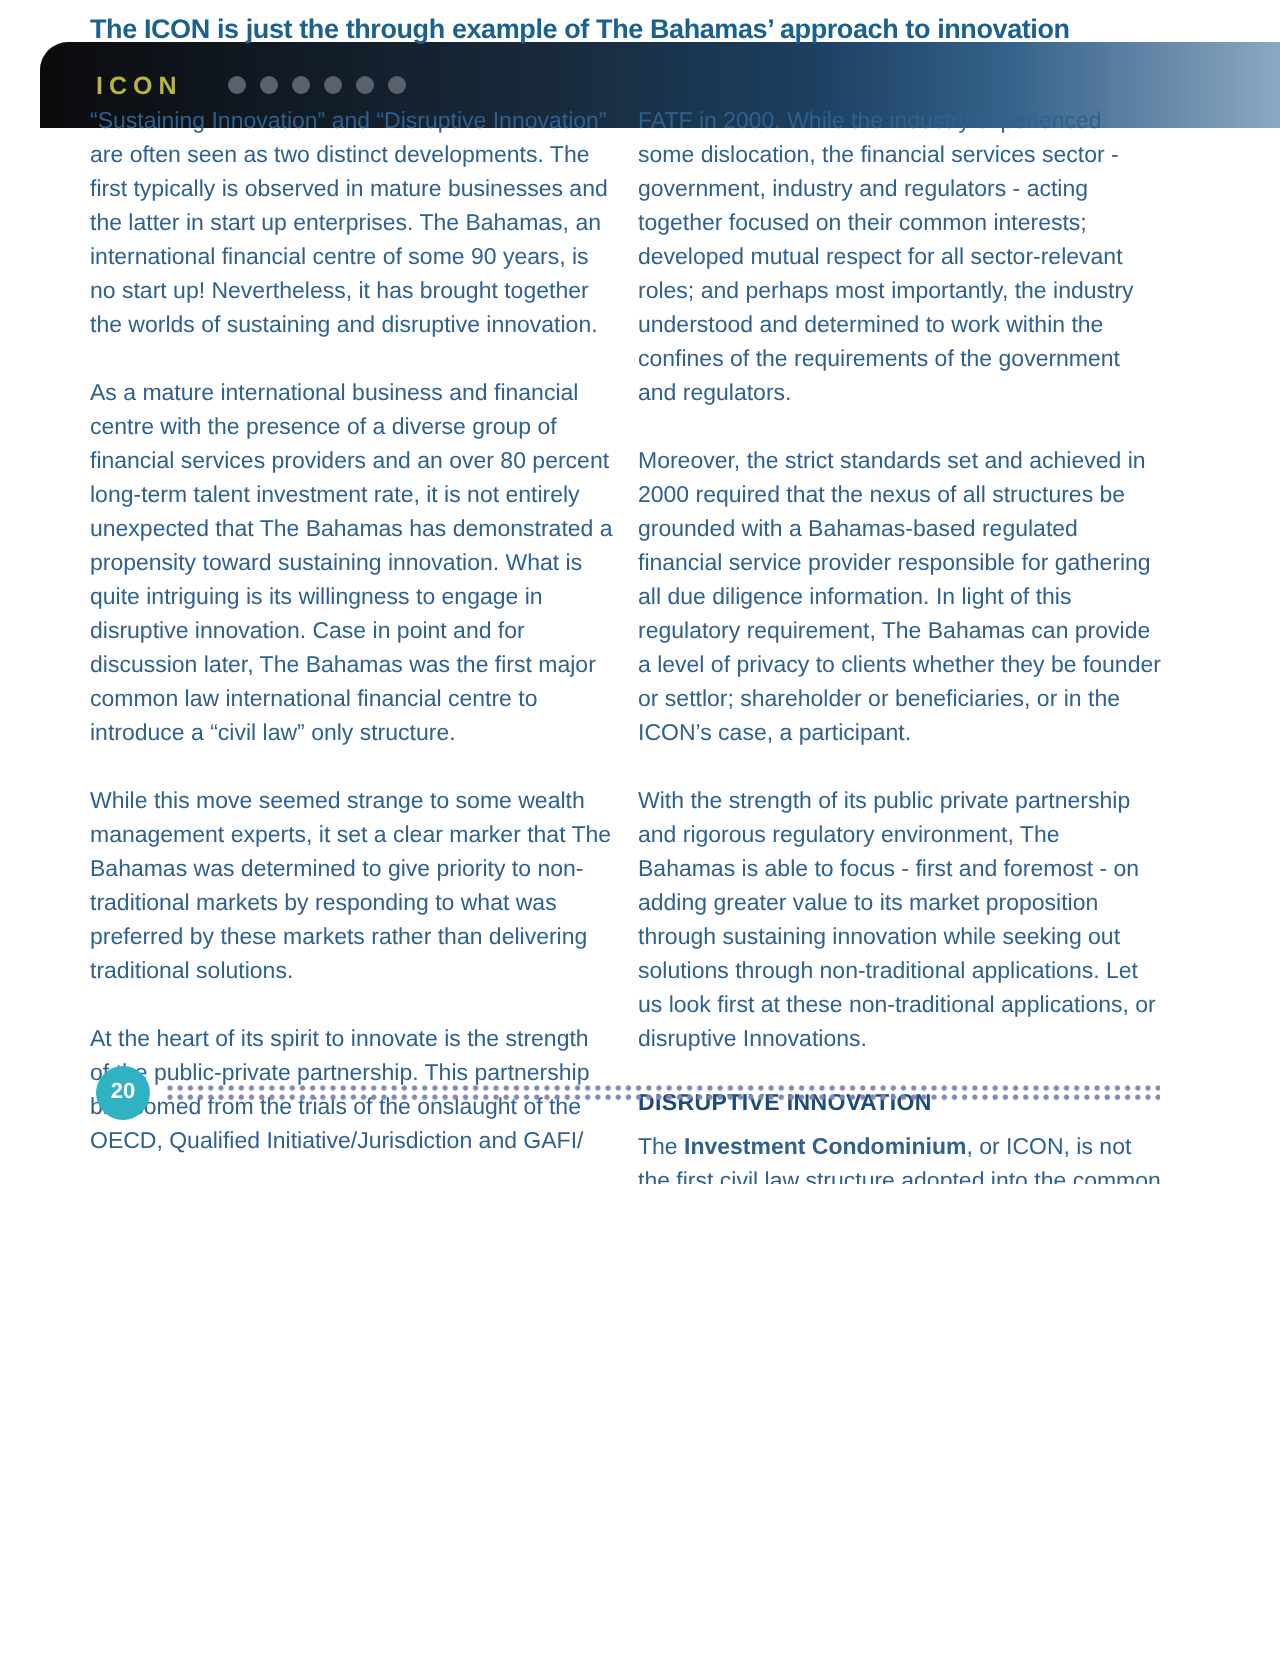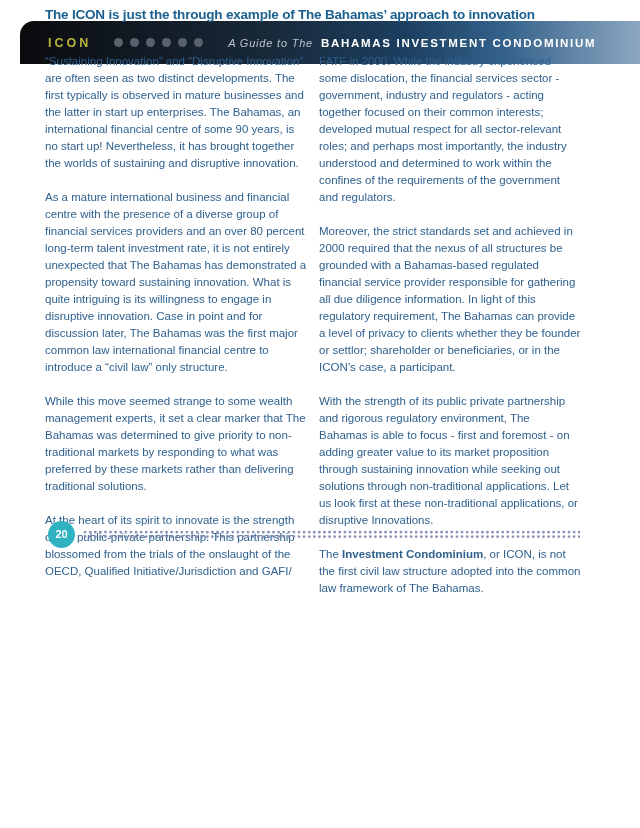--- a/index.html
+++ b/index.html
@@ -91,21 +91,21 @@
     font-size: 11.5px;
     font-weight: 700;
     letter-spacing: 0.2px;
     color: #1c4b79;
     margin: 3px 0 8px 0;
   }
 
   
   .footer {
     position: absolute;
-    left: 48px; bottom: 44px;
+    left: 48px; bottom: 32px;
     height: 28px;
     display: flex;
     align-items: center;
   }
   .pagenum {
     width: 27px; height: 27px;
     border-radius: 50%;
     background: #2fb3c3;
     color: #ffffff;
     font-size: 11px;
@@ -130,41 +130,38 @@
   <header class="topbar">
     <span class="brand">ICON</span>
     <span class="hdots">
         <span class="hdot"></span>
         <span class="hdot"></span>
         <span class="hdot"></span>
         <span class="hdot"></span>
         <span class="hdot"></span>
         <span class="hdot"></span>
       </span>
-    <span class="guide">
-      <em>A Guide to The</em>
-      <strong>BAHAMAS INVESTMENT CONDOMINIUM</strong>
-    </span>
   </header>
 
   <main class="content">
     <h2 class="subtitle">The ICON is just the through example of The Bahamas’ approach to innovation</h2>
 
     <div class="columns">
       <div class="col">
         <p>“Sustaining Innovation” and “Disruptive Innovation” are often seen as two distinct developments. The first typically is observed in mature businesses and the latter in start up enterprises. The Bahamas, an international financial centre of some 90 years, is no start up! Nevertheless, it has brought together the worlds of sustaining and disruptive innovation.</p>
         <p>As a mature international business and financial centre with the presence of a diverse group of financial services providers and an over 80 percent long-term talent investment rate, it is not entirely unexpected that The Bahamas has demonstrated a propensity toward sustaining innovation. What is quite intriguing is its willingness to engage in disruptive innovation. Case in point and for discussion later, The Bahamas was the first major common law international financial centre to introduce a “civil law” only structure.</p>
         <p>While this move seemed strange to some wealth management experts, it set a clear marker that The Bahamas was determined to give priority to non-traditional markets by responding to what was preferred by these markets rather than delivering traditional solutions.</p>
         <p>At the heart of its spirit to innovate is the strength of the public-private partnership. This partnership blossomed from the trials of the onslaught of the OECD, Qualified Initiative/Jurisdiction and GAFI/</p>
       </div>
 
       <div class="col">
         <p>FATF in 2000. While the industry experienced some dislocation, the financial services sector - government, industry and regulators - acting together focused on their common interests; developed mutual respect for all sector-relevant roles; and perhaps most importantly, the industry understood and determined to work within the confines of the requirements of the government and regulators.</p>
         <p>Moreover, the strict standards set and achieved in 2000 required that the nexus of all structures be grounded with a Bahamas-based regulated financial service provider responsible for gathering all due diligence information. In light of this regulatory requirement, The Bahamas can provide a level of privacy to clients whether they be founder or settlor; shareholder or beneficiaries, or in the ICON’s case, a participant.</p>
         <p>With the strength of its public private partnership and rigorous regulatory environment, The Bahamas is able to focus - first and foremost - on adding greater value to its market proposition through sustaining innovation while seeking out solutions through non-traditional applications. Let us look first at these non-traditional applications, or disruptive Innovations.</p>
+        <h3 class="section-heading">DISRUPTIVE INNOVATION</h3>
         <p><span>The </span><strong>Investment Condominium</strong><span>, or ICON, is not the first civil law structure adopted into the common law framework of The Bahamas.</span></p>
       </div>
     </div>
   </main>
 
   <footer class="footer">
     <span class="pagenum">20</span>
     <span class="dotline"></span>
   </footer>
 

